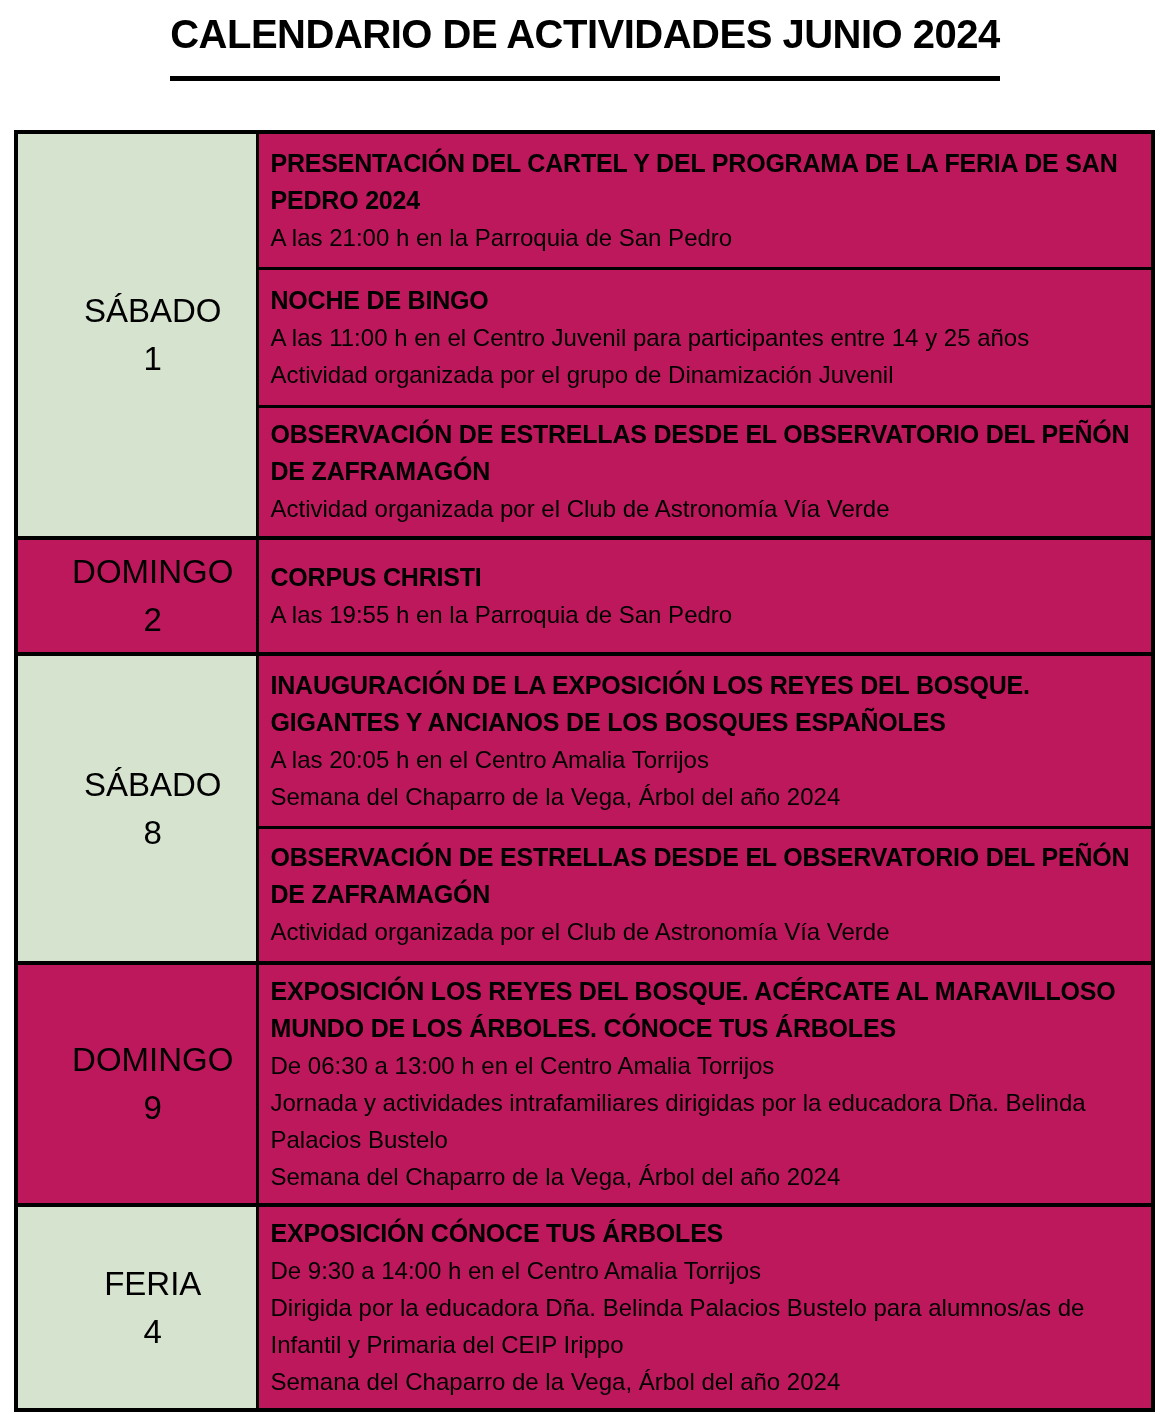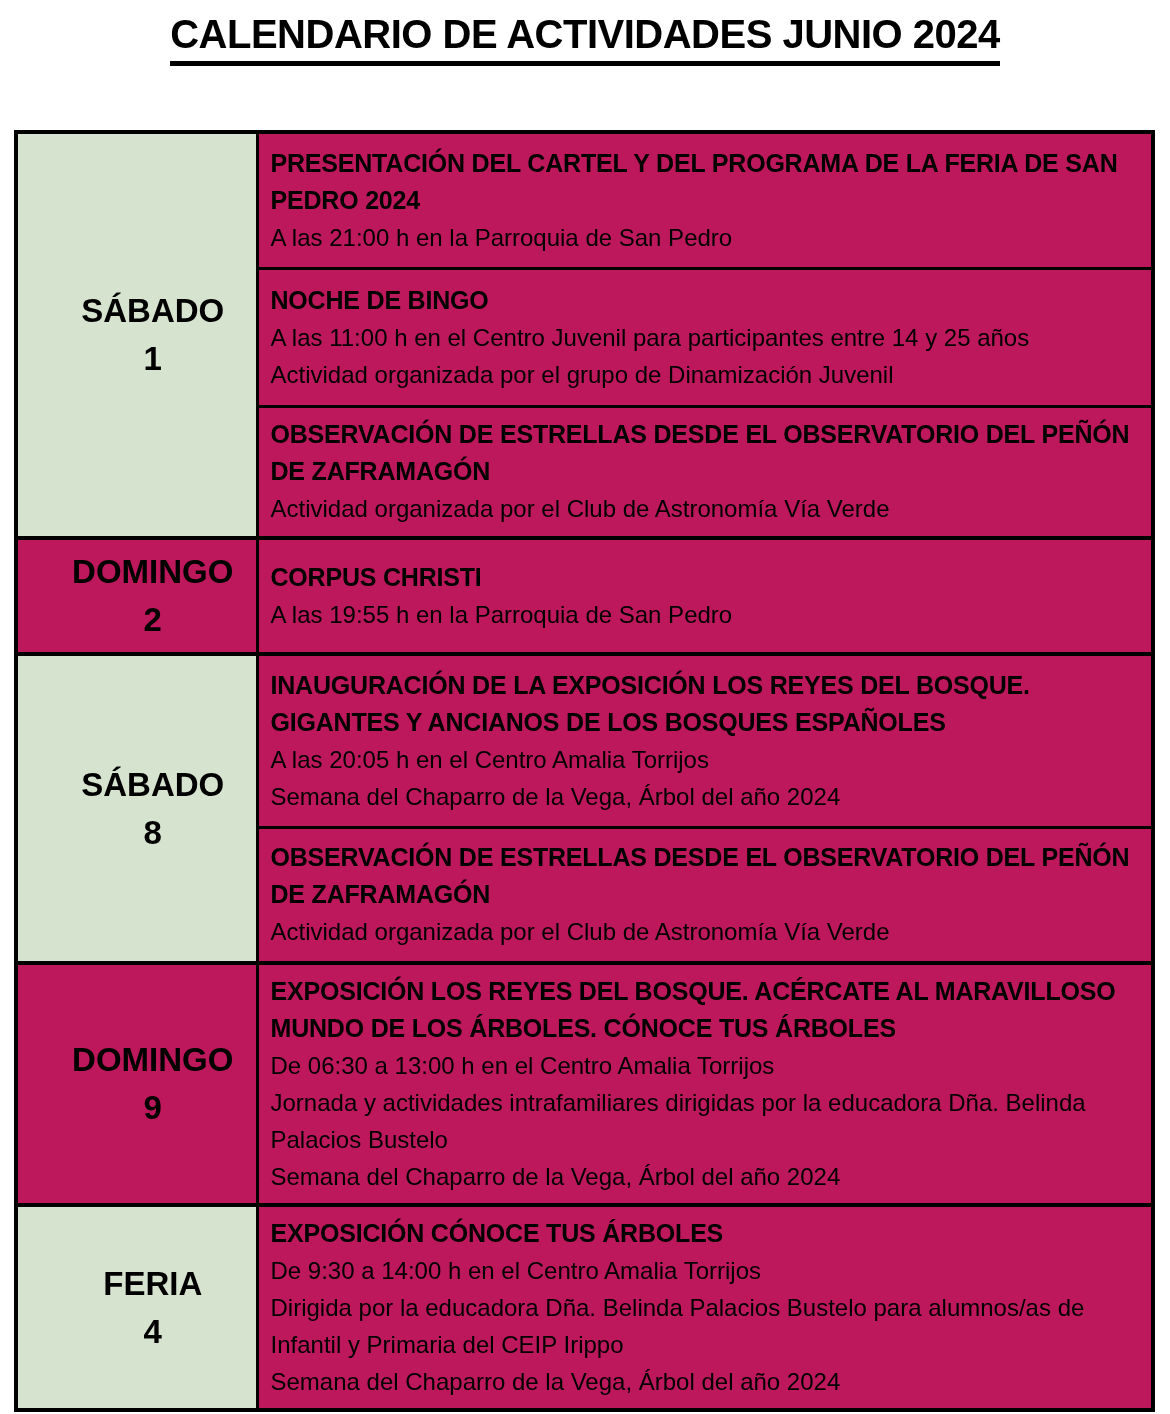--- a/index.html
+++ b/index.html
@@ -10,36 +10,36 @@
     color: #000000;
     overflow: hidden;
   }
   .page { position: relative; width: 1170px; height: 1414px; background: #ffffff; }
 
   .title-wrap { position: absolute; top: 12px; left: 0; width: 100%; text-align: center; }
   .page-title {
     display: inline-block;
     font-size: 40px; font-weight: 700; letter-spacing: -0.5px;
     border-bottom: 5px solid #000;
-    padding-bottom: 4px;
+    padding-bottom: 19px;
   }
 
   table.cal {
     position: absolute; left: 14px; top: 130px;
     width: 1141px;
     border-collapse: collapse; table-layout: fixed;
     border: 4px solid #000;
   }
   col.c-day { width: 241px; }
   td { border: 3px solid #000; vertical-align: middle; background: #be185d; }
   tr.day-start > td { border-top-width: 4px; }
 
   td.day { text-align: center; }
   td.day.shaded { background: #d6e3ce; }
-  .day-name, .day-num { font-weight: 700; font-size: 33px; line-height: 48px; padding-left: 32px; }
+  .day-name, .day-num { font-weight: 400; font-size: 33px; line-height: 48px; padding-left: 32px; }
 
   td.act { padding: 8px 16px 8px 12px; }
   .a-title { font-weight: 700; font-size: 25px; line-height: 37px; letter-spacing: -0.2px; }
   .a-detail { font-size: 24px; line-height: 37px; }
 </style>
 </head>
 <body>
 
 <div class="page">
 

